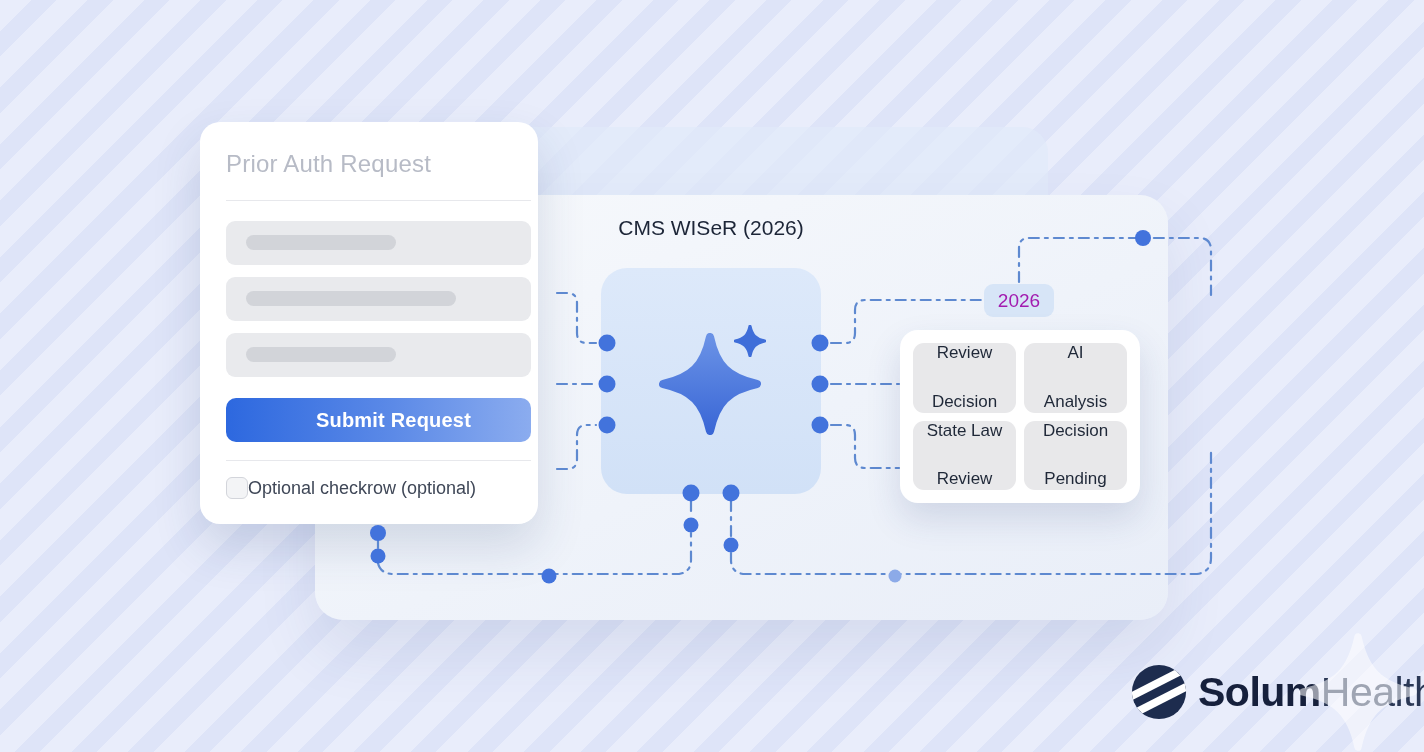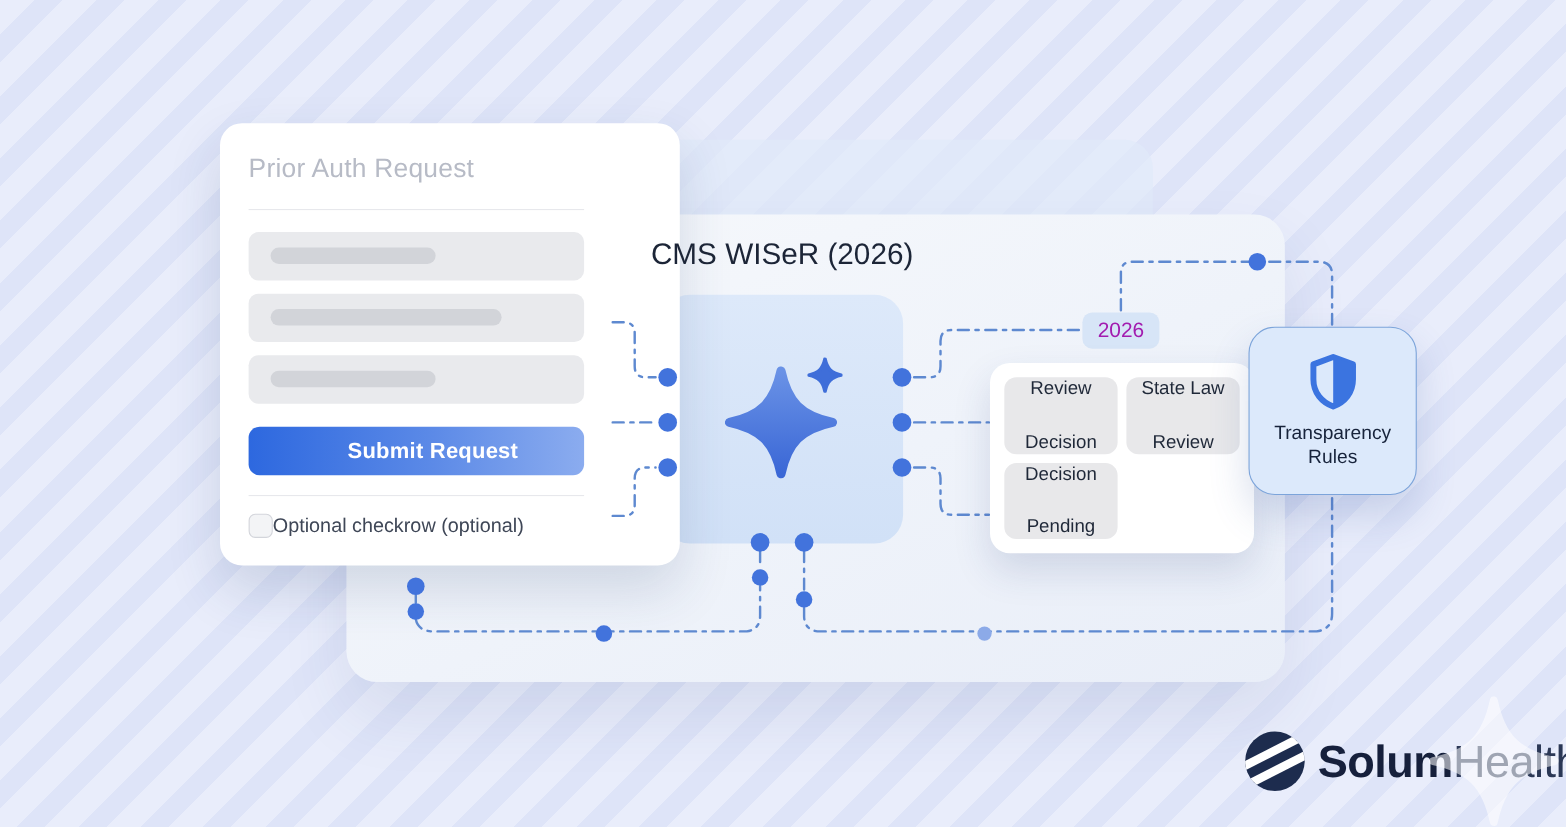--- a/index.html
+++ b/index.html
@@ -18,21 +18,21 @@
   }
   .card-main {
     position:absolute; left:315px; top:195px; width:853px; height:425px;
     border-radius:28px;
     background:linear-gradient(155deg,#f7f9fc 0%,#eff3fa 55%,#e9eef8 100%);
     box-shadow:0 30px 60px rgba(50,70,130,0.10); z-index:2;
   }
 
   
   .form-card {
-    position:absolute; left:200px; top:112px; width:418px; height:402px;
+    position:absolute; left:200px; top:122px; width:338px; height:402px;
     background:#ffffff; border-radius:20px; z-index:4;
     box-shadow:0 22px 48px rgba(40,60,110,0.16);
   }
   .form-title {
     position:absolute; left:26px; top:28px; font-size:24px; color:#b7bbc6;
     letter-spacing:.2px;
   }
   .form-divider { position:absolute; left:26px; width:305px; height:0; border-top:1px solid #e7e8ec; }
   .divider-1 { top:78px; } .divider-2 { top:338px; }
   .skel-row {
@@ -55,21 +55,21 @@
   .check-row { position:absolute; left:26px; top:355px; display:flex; align-items:center; }
   .checkbox {
     width:22px; height:22px; border-radius:6px; background:#f3f4f6;
     border:1.5px solid #d3d5db; cursor:pointer;
   }
   .check-label { font-size:18px; color:#3f4757; }
 
   
   .diagram-title {
     position:absolute; left:581px; top:216px; width:260px; text-align:center;
-    font-size:27px; font-weight:500; color:#1c2537; z-index:4;
+    font-size:21px; font-weight:500; color:#1c2537; z-index:4;
   }
   .ai-tile {
     position:absolute; left:601px; top:268px; width:220px; height:226px;
     border-radius:26px; z-index:3;
     background:linear-gradient(180deg,#dde9fa 0%,#d1e1f7 100%);
   }
   .spark-big { position:absolute; left:58px; top:65px; }
   .spark-small { position:absolute; left:133px; top:57px; }
 
   .year-badge {
@@ -159,39 +159,33 @@
   </div>
 
   <div class="year-badge">2026</div>
 
   <div class="chips-card">
     <div class="chip">
       <span>Review</span>
       <span>Decision</span>
     </div>
     <div class="chip">
+      <span>AI</span>
+      <span>Analysis</span>
+    </div>
+    <div class="chip">
       <span>State Law</span>
       <span>Review</span>
     </div>
     <div class="chip">
       <span>Decision</span>
       <span>Pending</span>
     </div>
   </div>
 
-  <div class="transparency-card">
-    <svg width="54" height="54" viewBox="0 0 24 24">
-      <path d="M12 2 L20 5 V11 C20 16.5 16.6 20.3 12 22 C7.4 20.3 4 16.5 4 11 V5 Z" fill="none" stroke="#3b74e0" stroke-width="2.4" stroke-linejoin="round"></path>
-      <path d="M12 2 L20 5 V11 C20 16.5 16.6 20.3 12 22 Z" fill="#3b74e0"></path>
-    </svg>
-    <div class="transparency-label">
-      <span>Transparency</span><br>
-      <span>Rules</span>
-    </div>
-  </div>
 
   <svg class="connectors" width="1424" height="752" viewBox="0 0 1424 752">
     <g fill="none" stroke="#5e89d0" stroke-width="2.2" stroke-linecap="round" stroke-dasharray="10 6 3 6">
 
       <path d="M557 293 H567 Q577 293 577 303 V333 Q577 343 587 343 H596"></path>
       <path d="M557 384 H596"></path>
       <path d="M557 469 H567 Q577 469 577 459 V435 Q577 425 587 425 H596"></path>
 
       <path d="M831 343 H845 Q855 343 855 333 V310 Q855 300 865 300 H982"></path>
       <path d="M1019 282 V248 Q1019 238 1029 238 H1199 Q1211 238 1211 250 V295"></path>

